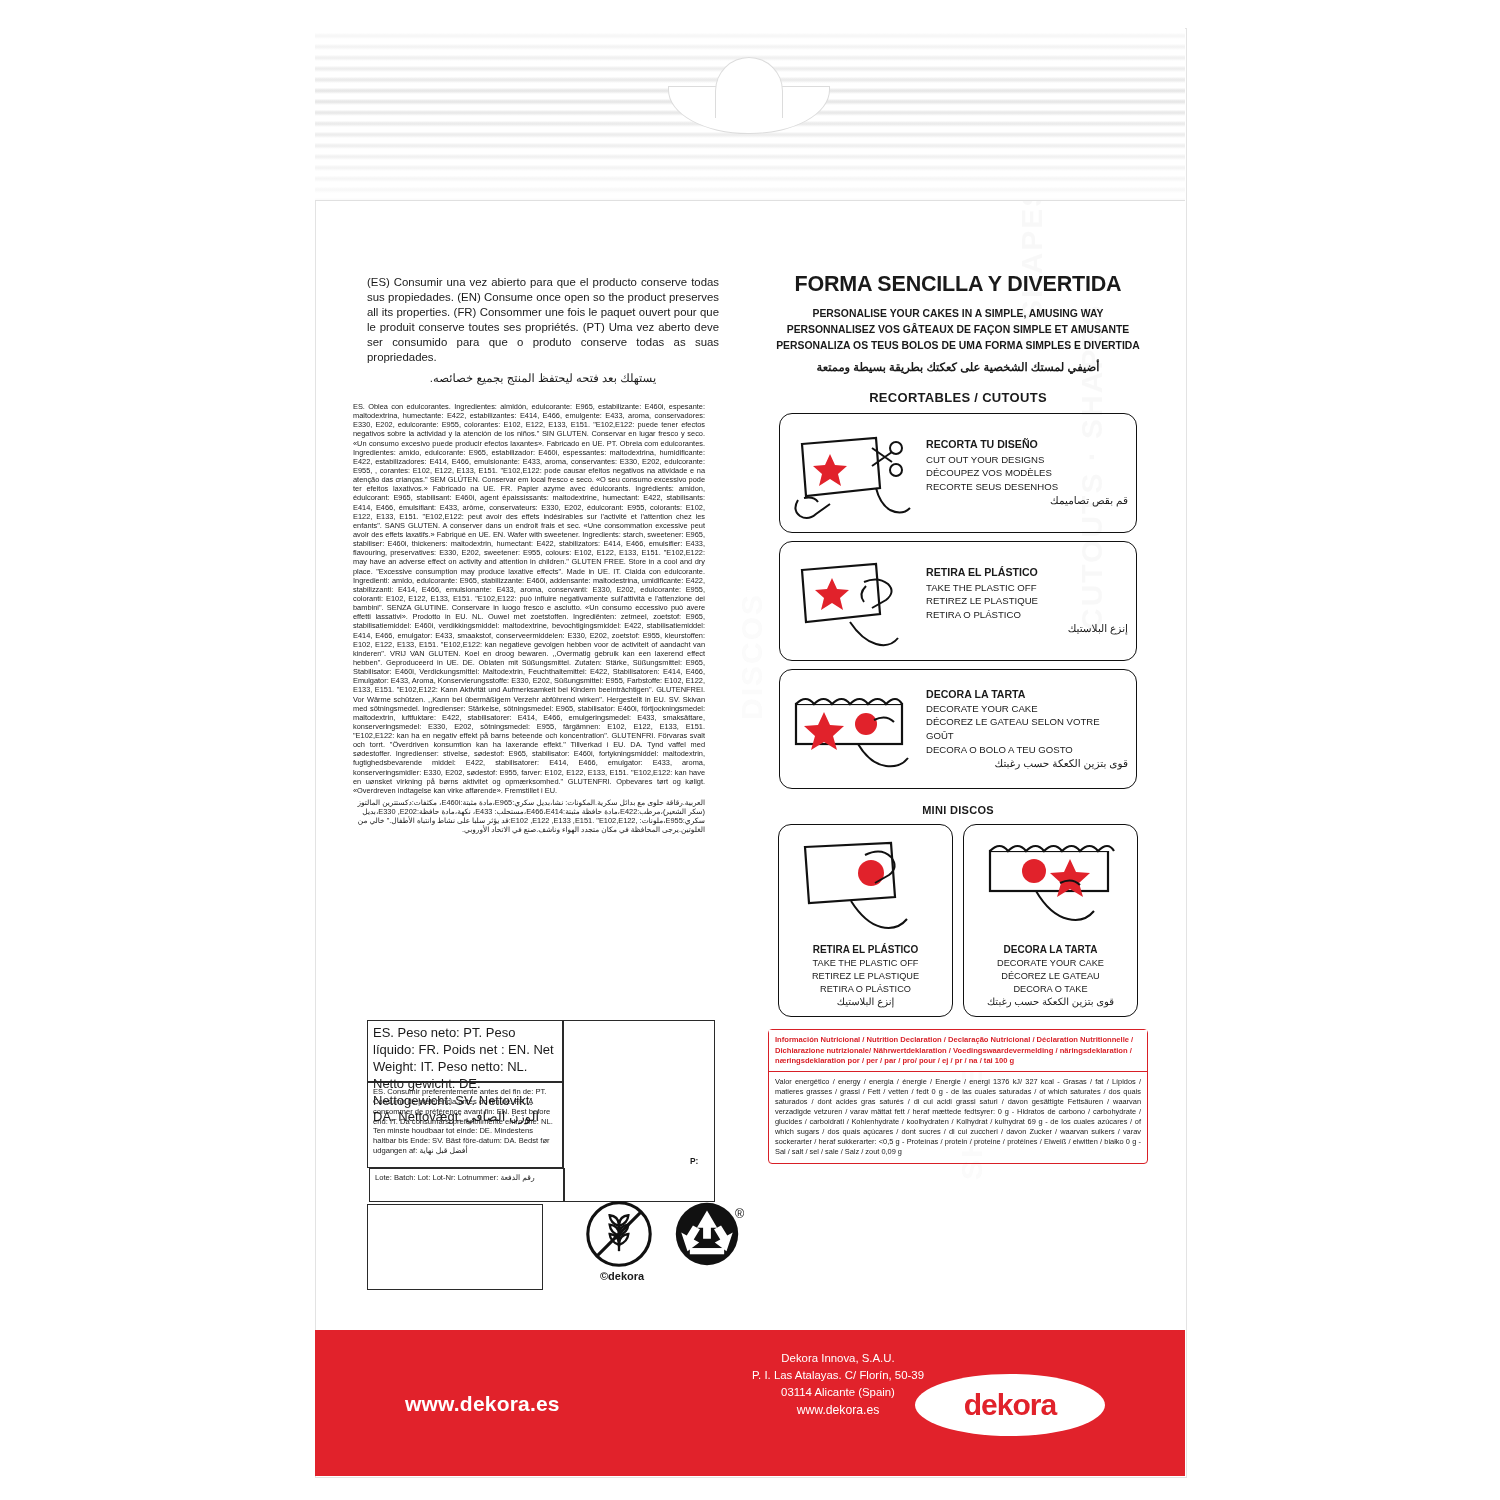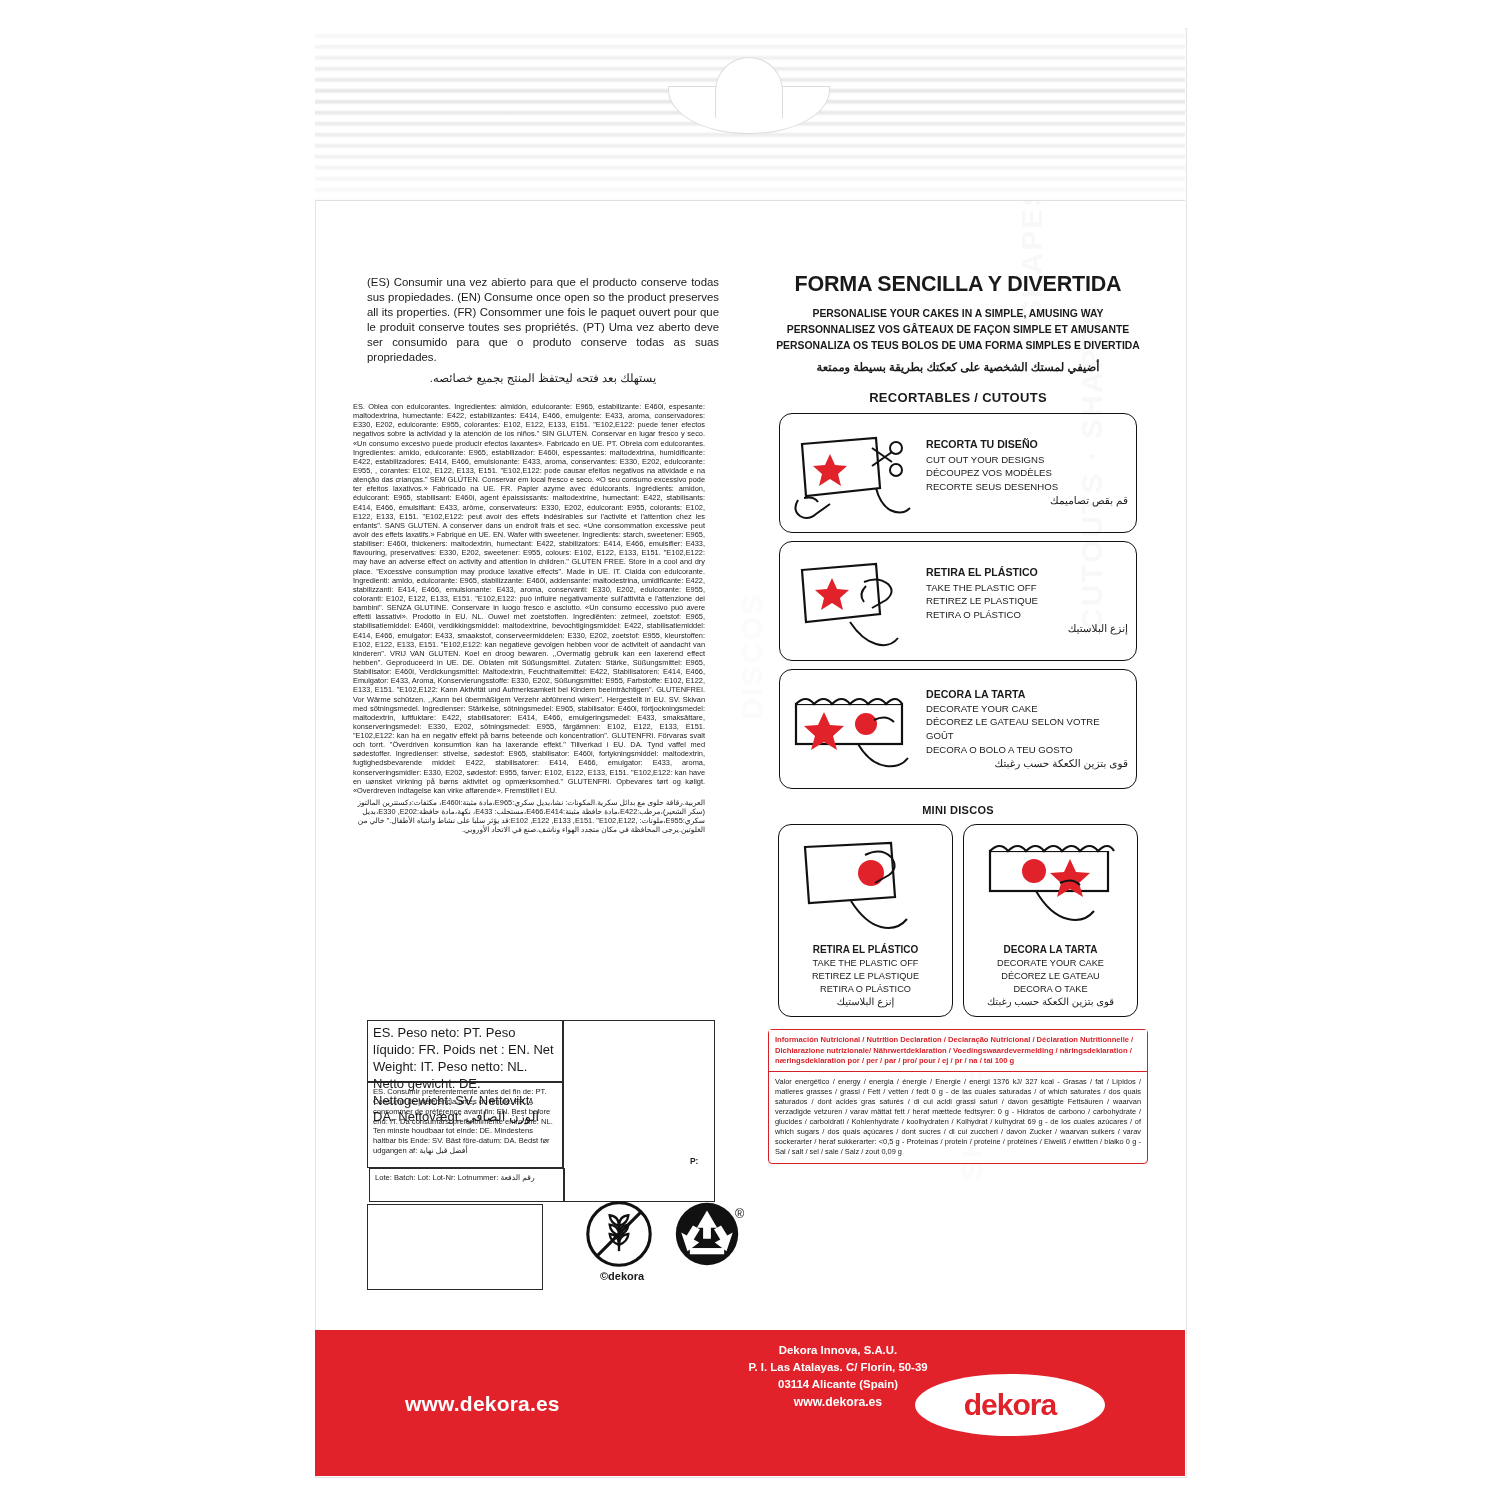--- a/index.html
+++ b/index.html
@@ -74,21 +74,21 @@
 
   
   .nutri{margin-top:12px;border:1.6px solid #d81f26;border-radius:4px;text-align:left;}
   .nutri .head{background:#ffffff;color:#d81f26;font-weight:700;font-size:7.6px;line-height:1.34;padding:5px 6px;
       border-bottom:1.4px solid #d81f26;}
   .nutri .body{font-size:7.4px;line-height:1.36;padding:5px 6px;text-align:justify;}
 
   
   .footer{position:absolute;left:315px;top:1330px;width:870px;height:146px;background:#e1222b;color:#fff;}
   .footer .site{position:absolute;left:90px;top:62px;font-size:21px;font-weight:800;letter-spacing:.2px;}
-  .footer .addr{position:absolute;left:0;top:12px;width:1046px;text-align:center;font-size:11.4px;line-height:1.5;font-weight:700;}
+  .footer .addr{position:absolute;left:0;top:20px;width:1046px;text-align:center;font-size:11.4px;line-height:1.5;font-weight:400;}
   .footer .addr .w{font-size:12.2px;}
   .logo{position:absolute;right:80px;top:44px;width:190px;height:62px;}
   .logo .oval{position:absolute;left:0;top:0;width:190px;height:62px;background:#fff;border-radius:50%/50%;}
   .logo .txt{position:absolute;left:0;top:0;width:190px;height:62px;display:flex;align-items:center;justify-content:center;
       color:#e1222b;font-weight:800;font-size:30px;letter-spacing:-1px;}
 
   
   .art svg{position:absolute;left:0;top:0;width:100%;height:100%;}
 </style>
 </head>

